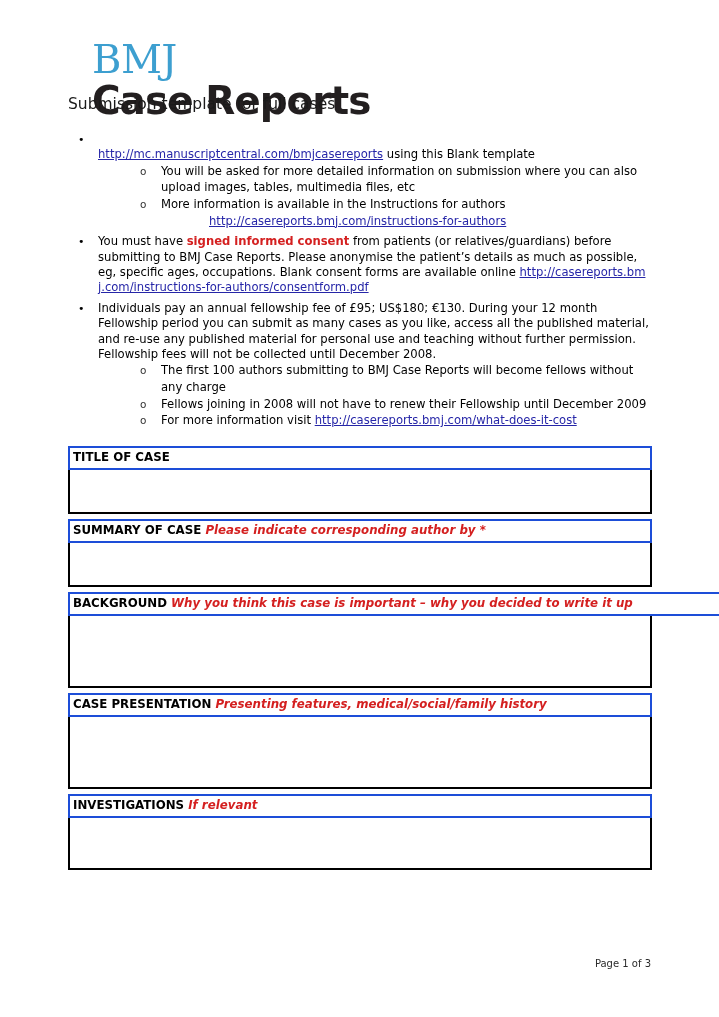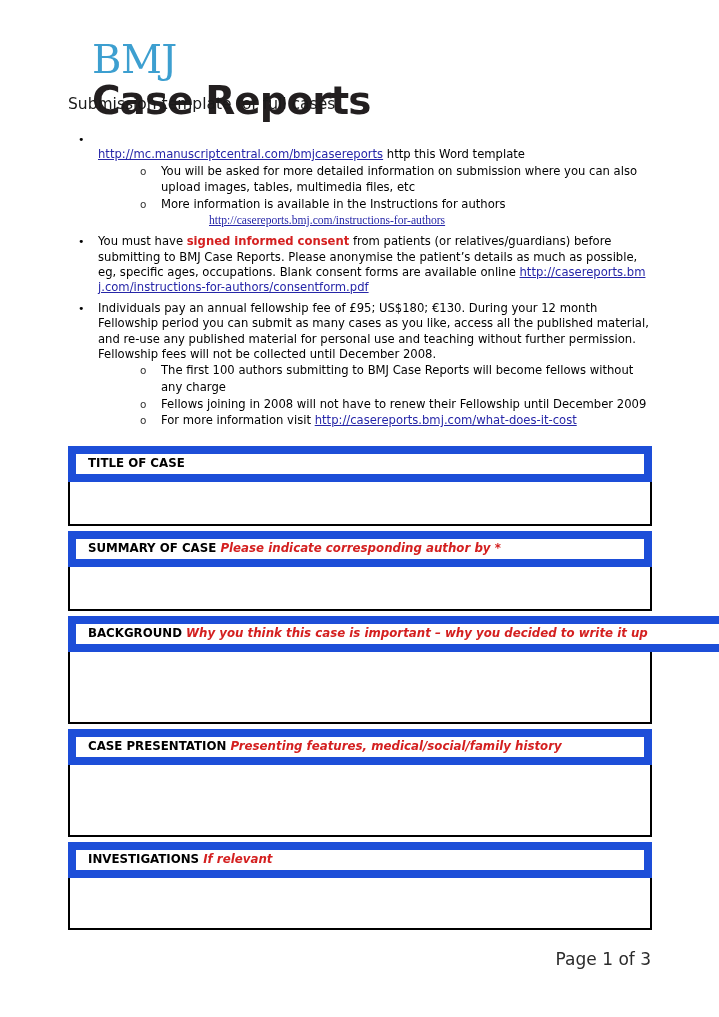--- a/index.html
+++ b/index.html
@@ -106,73 +106,73 @@
 
   
   .form {
     margin-top: 17px;
     width: 584px;
   }
   .sec { margin-bottom: 5px; }
   .sec:last-child { margin-bottom: 0; }
 
   .sec-head {
-    border: 8px solid #1d4ed8;
-    padding: 2px 5px 3px 12px;
+    border: 2px solid #1d4ed8;
+    padding: 2px 5px 3px 3px;
     font-size: 11.8px;
     line-height: 15px;
     font-weight: 700;
   }
   .sec-head .hint {
     color: #d42020;
     font-weight: 700;
     font-style: italic;
   }
   .sec-body {
     border: 2px solid #000;
     border-top: none;
     background: #fff;
   }
 
   .footer {
     position: absolute;
     right: 68px;
     bottom: 48px;
-    font-size: 17px;
+    font-size: 10px;
     color: #2b2b2b;
   }
 </style>
 </head>
 <body>
 
 <div class="page">
 
   <div class="logo-line">
     <span class="logo-bmj">BMJ</span>
     <span class="logo-case">Case Reports</span>
   </div>
   <div class="subtitle">Submission template for full cases</div>
 
   <div class="intro">
 
     <div class="bullet">
       <span class="marker">•</span>
       <span class="body">
         <br>
-        <span class="link">http://mc.manuscriptcentral.com/bmjcasereports</span><span> http this Word template</span>
+        <span class="link">http://mc.manuscriptcentral.com/bmjcasereports</span><span> using this Blank template</span>
       </span>
       <div class="sublist">
         <div class="subitem">
           <span class="marker">o</span>
           <span class="sub-cont">You will be asked for more detailed information on submission where you can also upload images, tables, multimedia files, etc</span>
         </div>
         <div class="subitem">
           <span class="marker">o</span>
           <span class="sub-cont">More information is available in the Instructions for authors</span>
-          <span class="indent-line" style="padding-left:48px;font-family:Liberation Serif, serif;">
+          <span class="indent-line" style="padding-left:48px;">
             <span class="link">http://casereports.bmj.com/instructions-for-authors</span>
           </span>
         </div>
       </div>
     </div>
 
     <div class="bullet" style="margin-top:5px;">
       <span class="marker">•</span>
       <span class="body"><span>You must have </span><span class="red-bold">signed informed consent</span><span> from patients (or relatives/guardians) before submitting to BMJ Case Reports. Please anonymise the patient’s details as much as possible, eg, specific ages, occupations. Blank consent forms are available online </span><span class="link">http://casereports.bmj.com/instructions-for-authors/consentform.pdf</span></span>
     </div>

